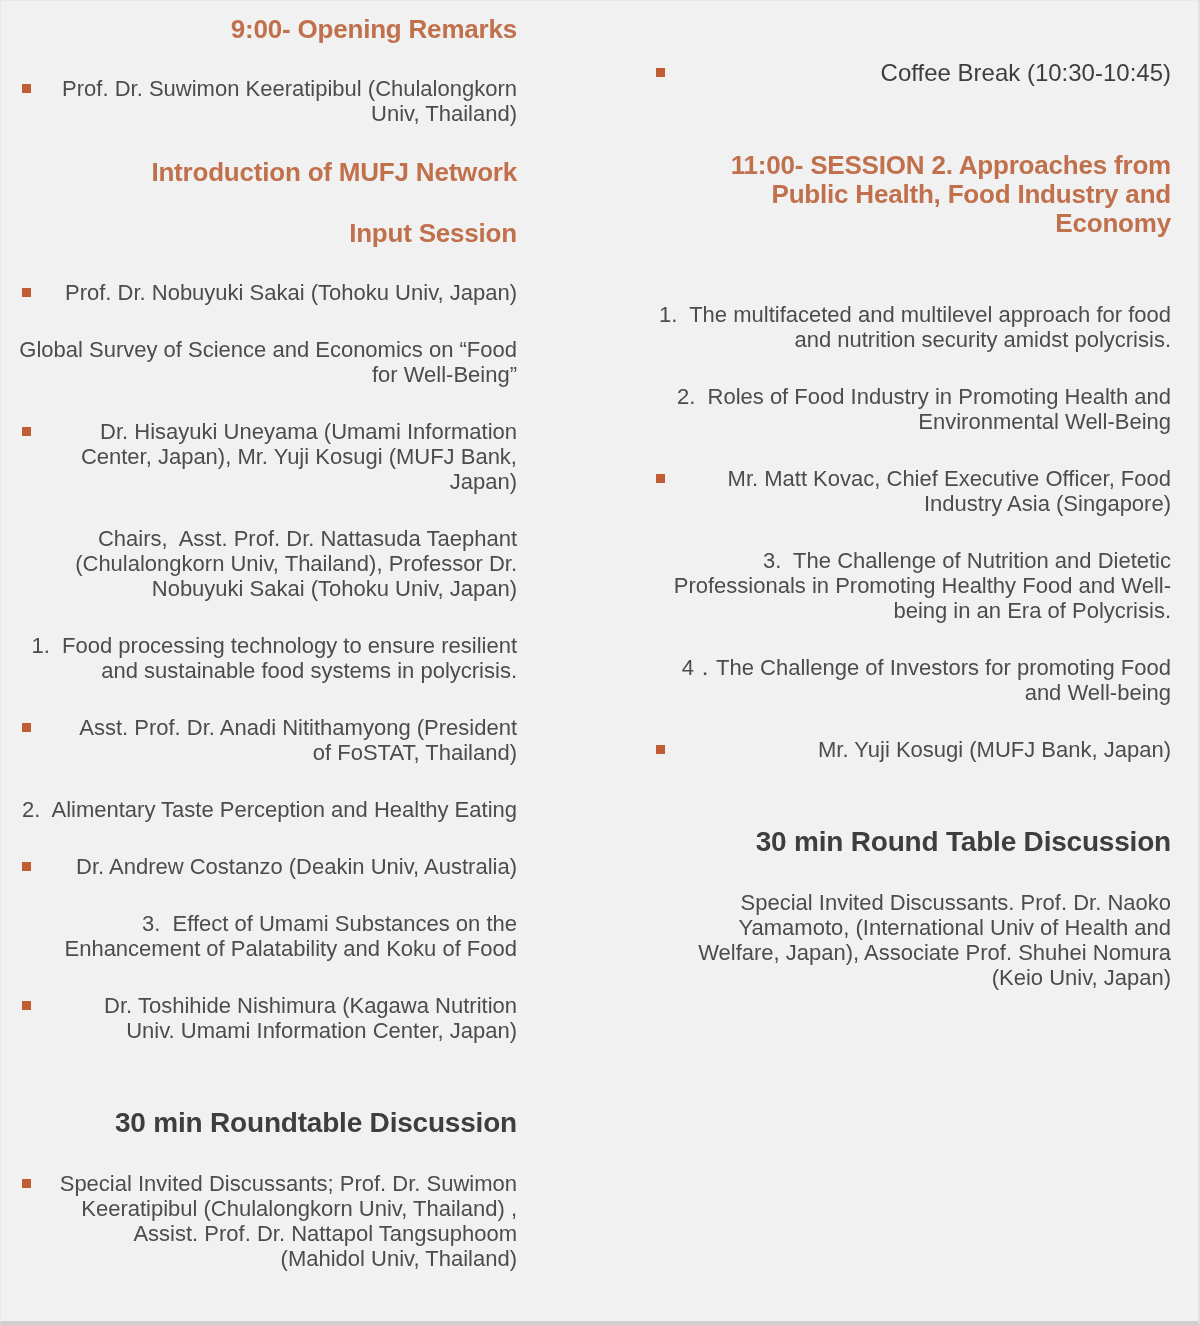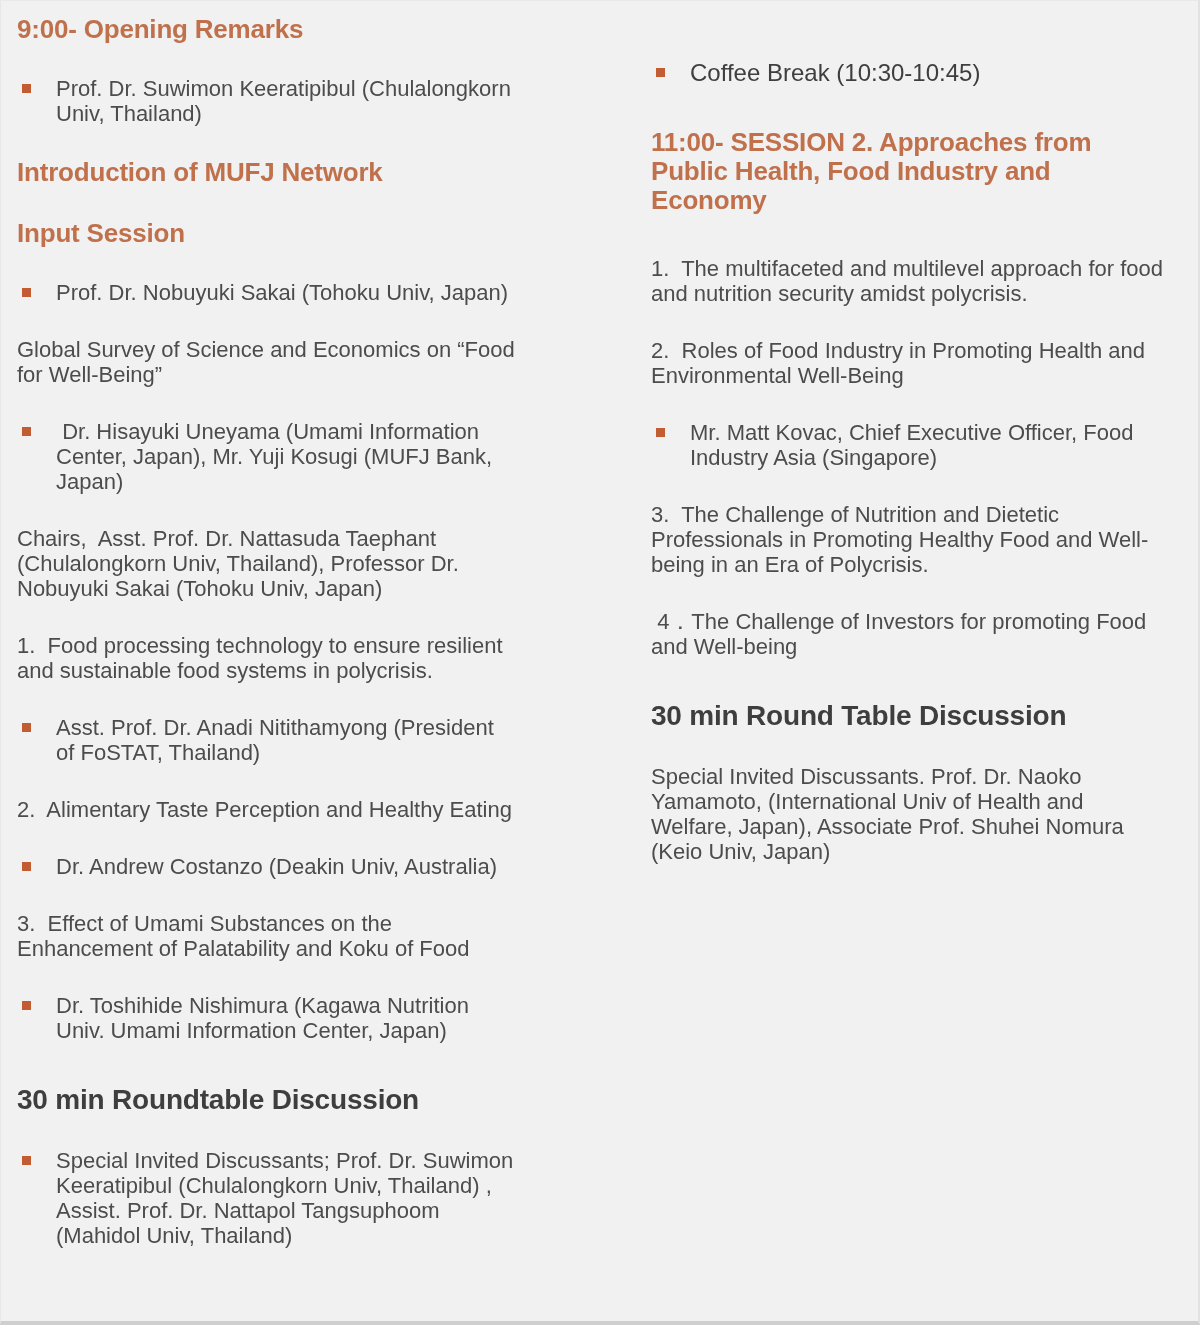--- a/index.html
+++ b/index.html
@@ -13,32 +13,33 @@
     height: 1325px;
     box-sizing: border-box;
     background: var(--bg, #f1f1f2);
     border-left: 1px solid #e7e7e7;
     border-right: 2px solid #e2e2e2;
     border-top: 1px solid #e9e9e9;
     border-bottom: 4px solid #cfcfcf;
     padding: 14px 0 0 16px;
     display: flex;
     overflow: hidden;
+    text-align: right;
   }
   .col { flex: none; }
   .col-left  { width: 500px; margin-right: 134px; }
   .col-right { width: 520px; }
 
   .block {
     margin-top: 32px;
     white-space: pre-wrap;
   }
   .col > .block:first-child { margin-top: 0; }
   .col-right > .block:first-child { margin-top: 44px; }
-  .sp-large { margin-top: 41px; }
+  .sp-large { margin-top: 64px; }
 
   .h-accent {
     color: var(--accent, #c0714c);
     font-weight: bold;
     font-size: 26px;
     line-height: 29px;
     letter-spacing: -0.2px;
   }
   .h-dark {
     color: var(--dark, #3e3e3e);
@@ -98,16 +99,17 @@
       <div class="block bullet-item"><span class="bullet-marker"></span><span class="bullet-text">Special Invited Discussants; Prof. Dr. Suwimon Keeratipibul (Chulalongkorn Univ, Thailand) , Assist. Prof. Dr. Nattapol Tangsuphoom (Mahidol Univ, Thailand)</span></div>
     </div>
   <div class="col col-right" id="col-right">
       <div class="block bullet-item bullet-bold"><span class="bullet-marker"></span><span class="bullet-text">Coffee Break (10:30-10:45)</span></div>
       <div class="block h-accent sp-large">11:00- SESSION 2. Approaches from Public Health, Food Industry and Economy</div>
       <div class="block para sp-large">1.  The multifaceted and multilevel approach for food and nutrition security amidst polycrisis.</div>
       <div class="block para">2.  Roles of Food Industry in Promoting Health and Environmental Well-Being</div>
       <div class="block bullet-item"><span class="bullet-marker"></span><span class="bullet-text">Mr. Matt Kovac, Chief Executive Officer, Food Industry Asia (Singapore)</span></div>
       <div class="block para">3.  The Challenge of Nutrition and Dietetic Professionals in Promoting Healthy Food and Well-being in an Era of Polycrisis.</div>
       <div class="block para"> 4．The Challenge of Investors for promoting Food and Well-being</div>
+      <div class="block bullet-item"><span class="bullet-marker"></span><span class="bullet-text">Mr. Yuji Kosugi (MUFJ Bank, Japan)</span></div>
       <div class="block h-dark sp-large">30 min Round Table Discussion</div>
       <div class="block para">Special Invited Discussants. Prof. Dr. Naoko Yamamoto, (International Univ of Health and Welfare, Japan), Associate Prof. Shuhei Nomura (Keio Univ, Japan)</div>
     </div>
 </div>
 
 </body></html>

